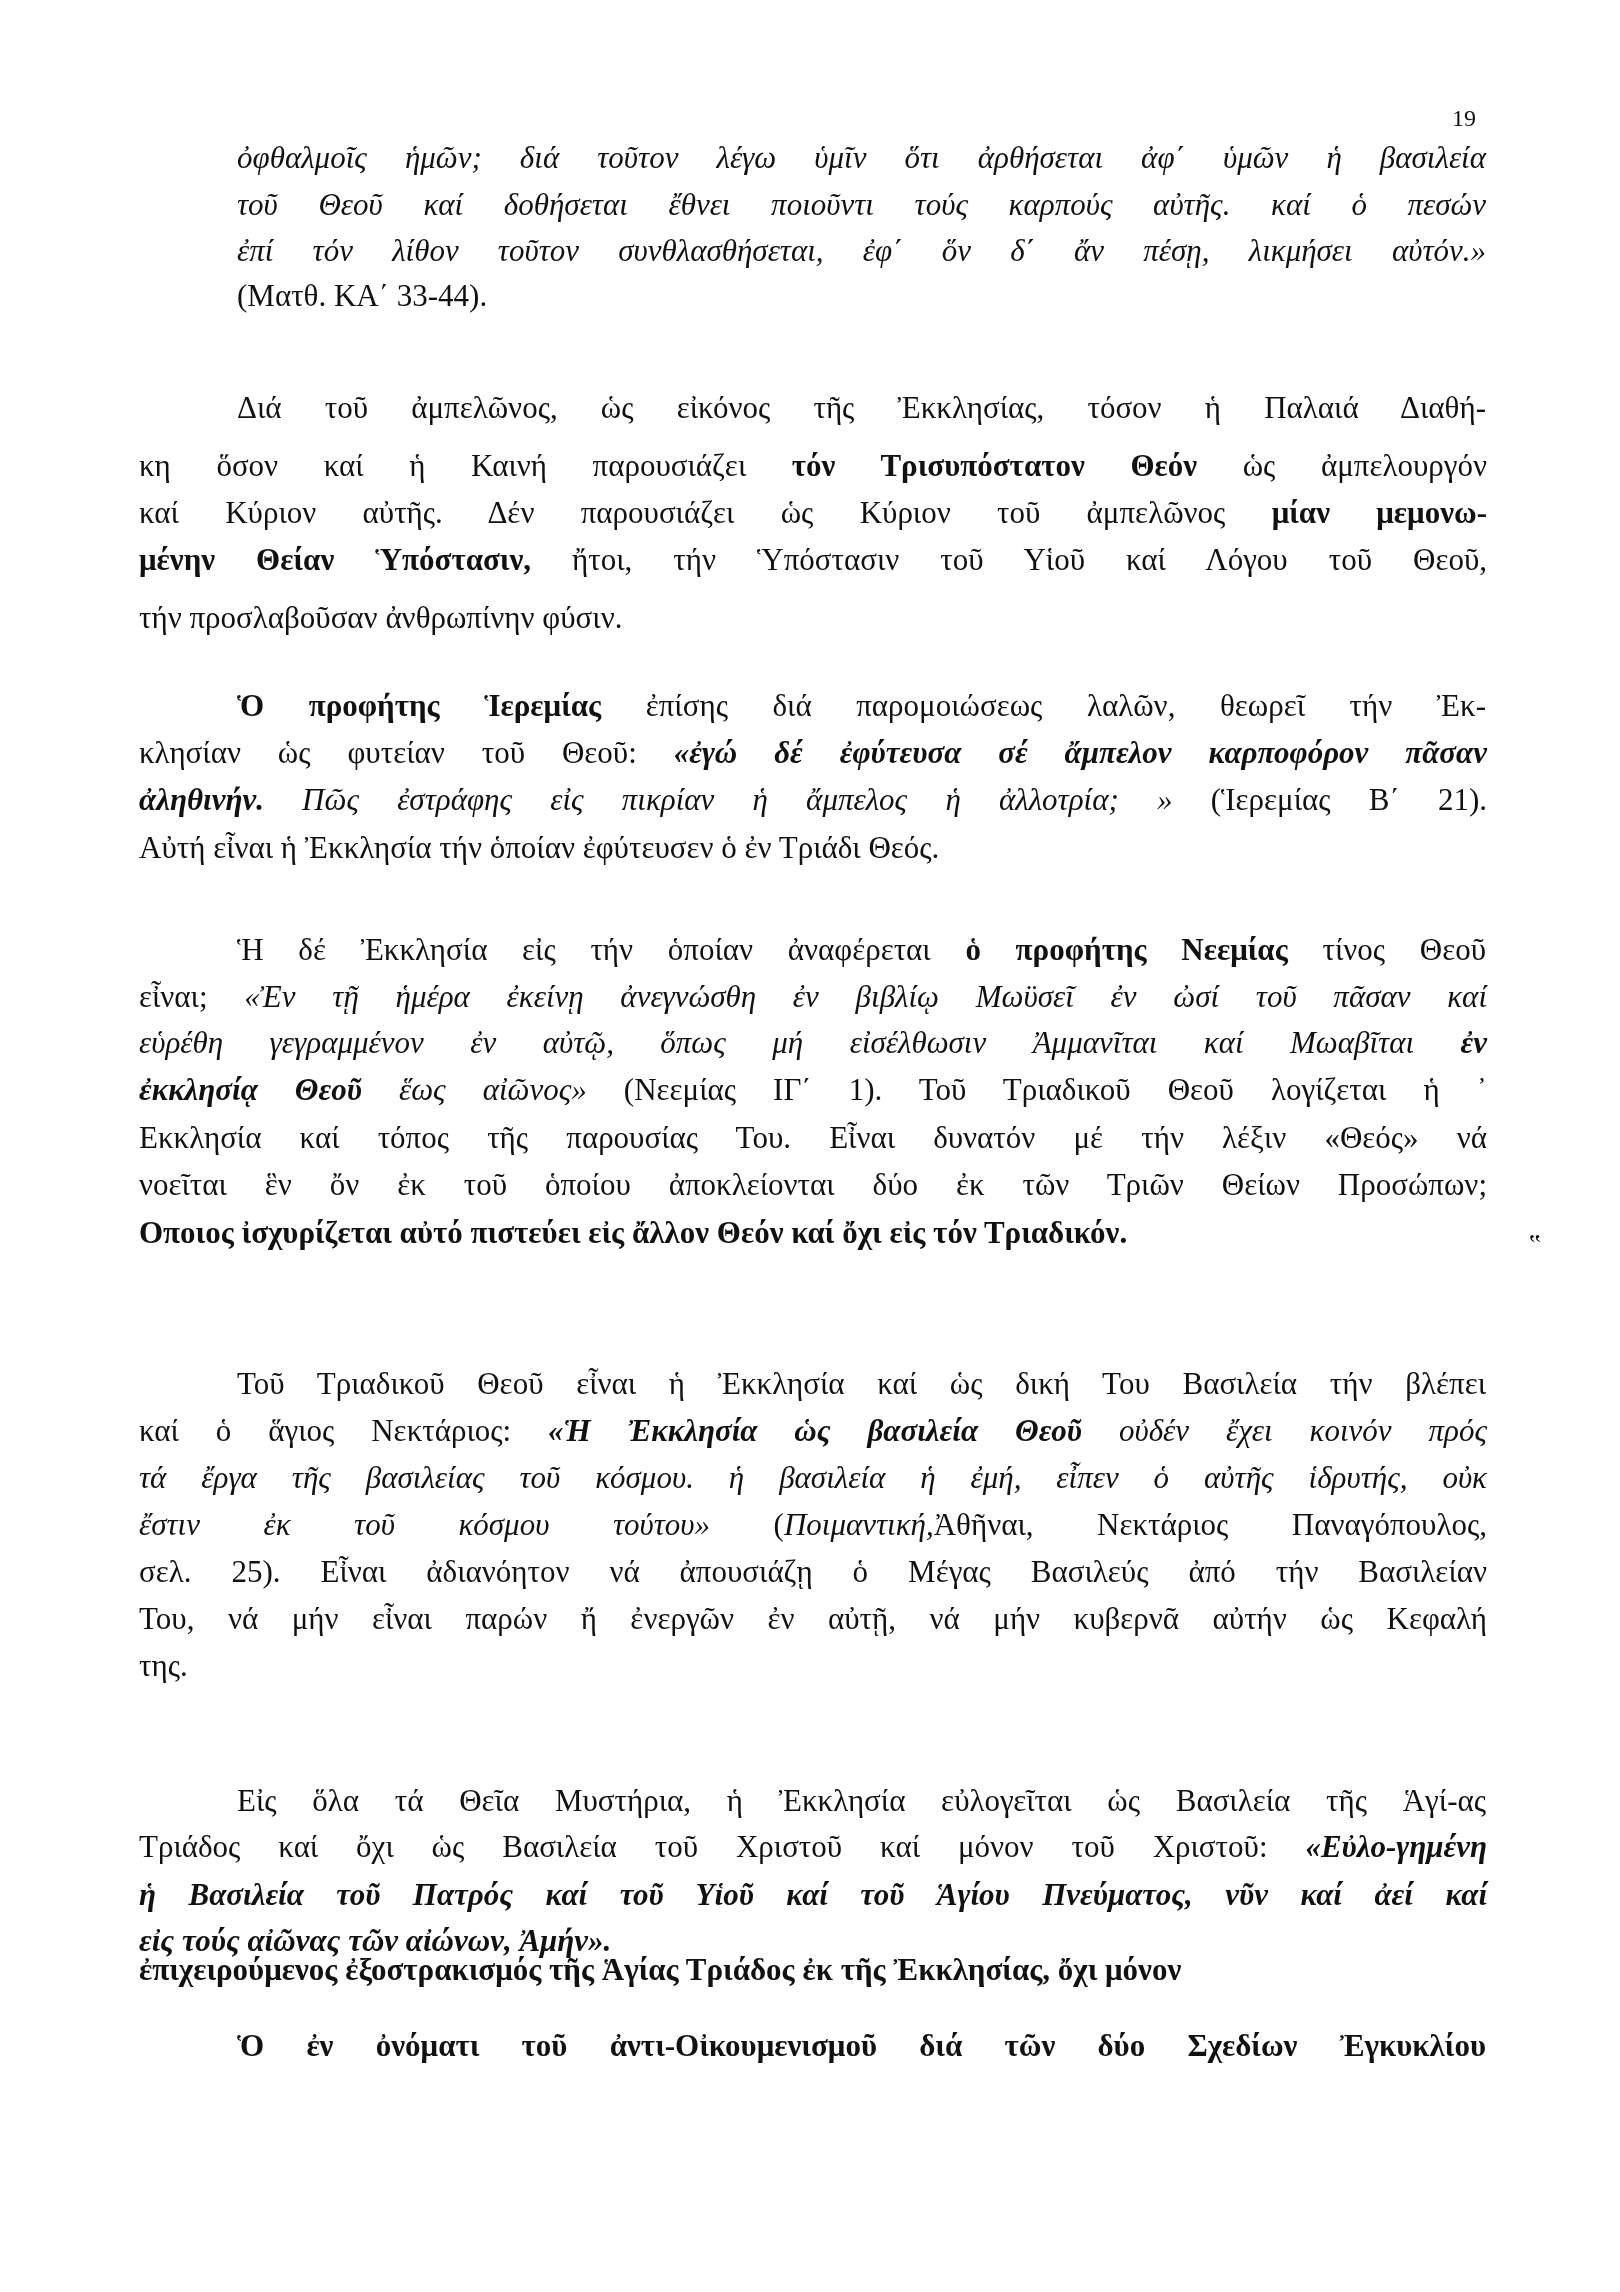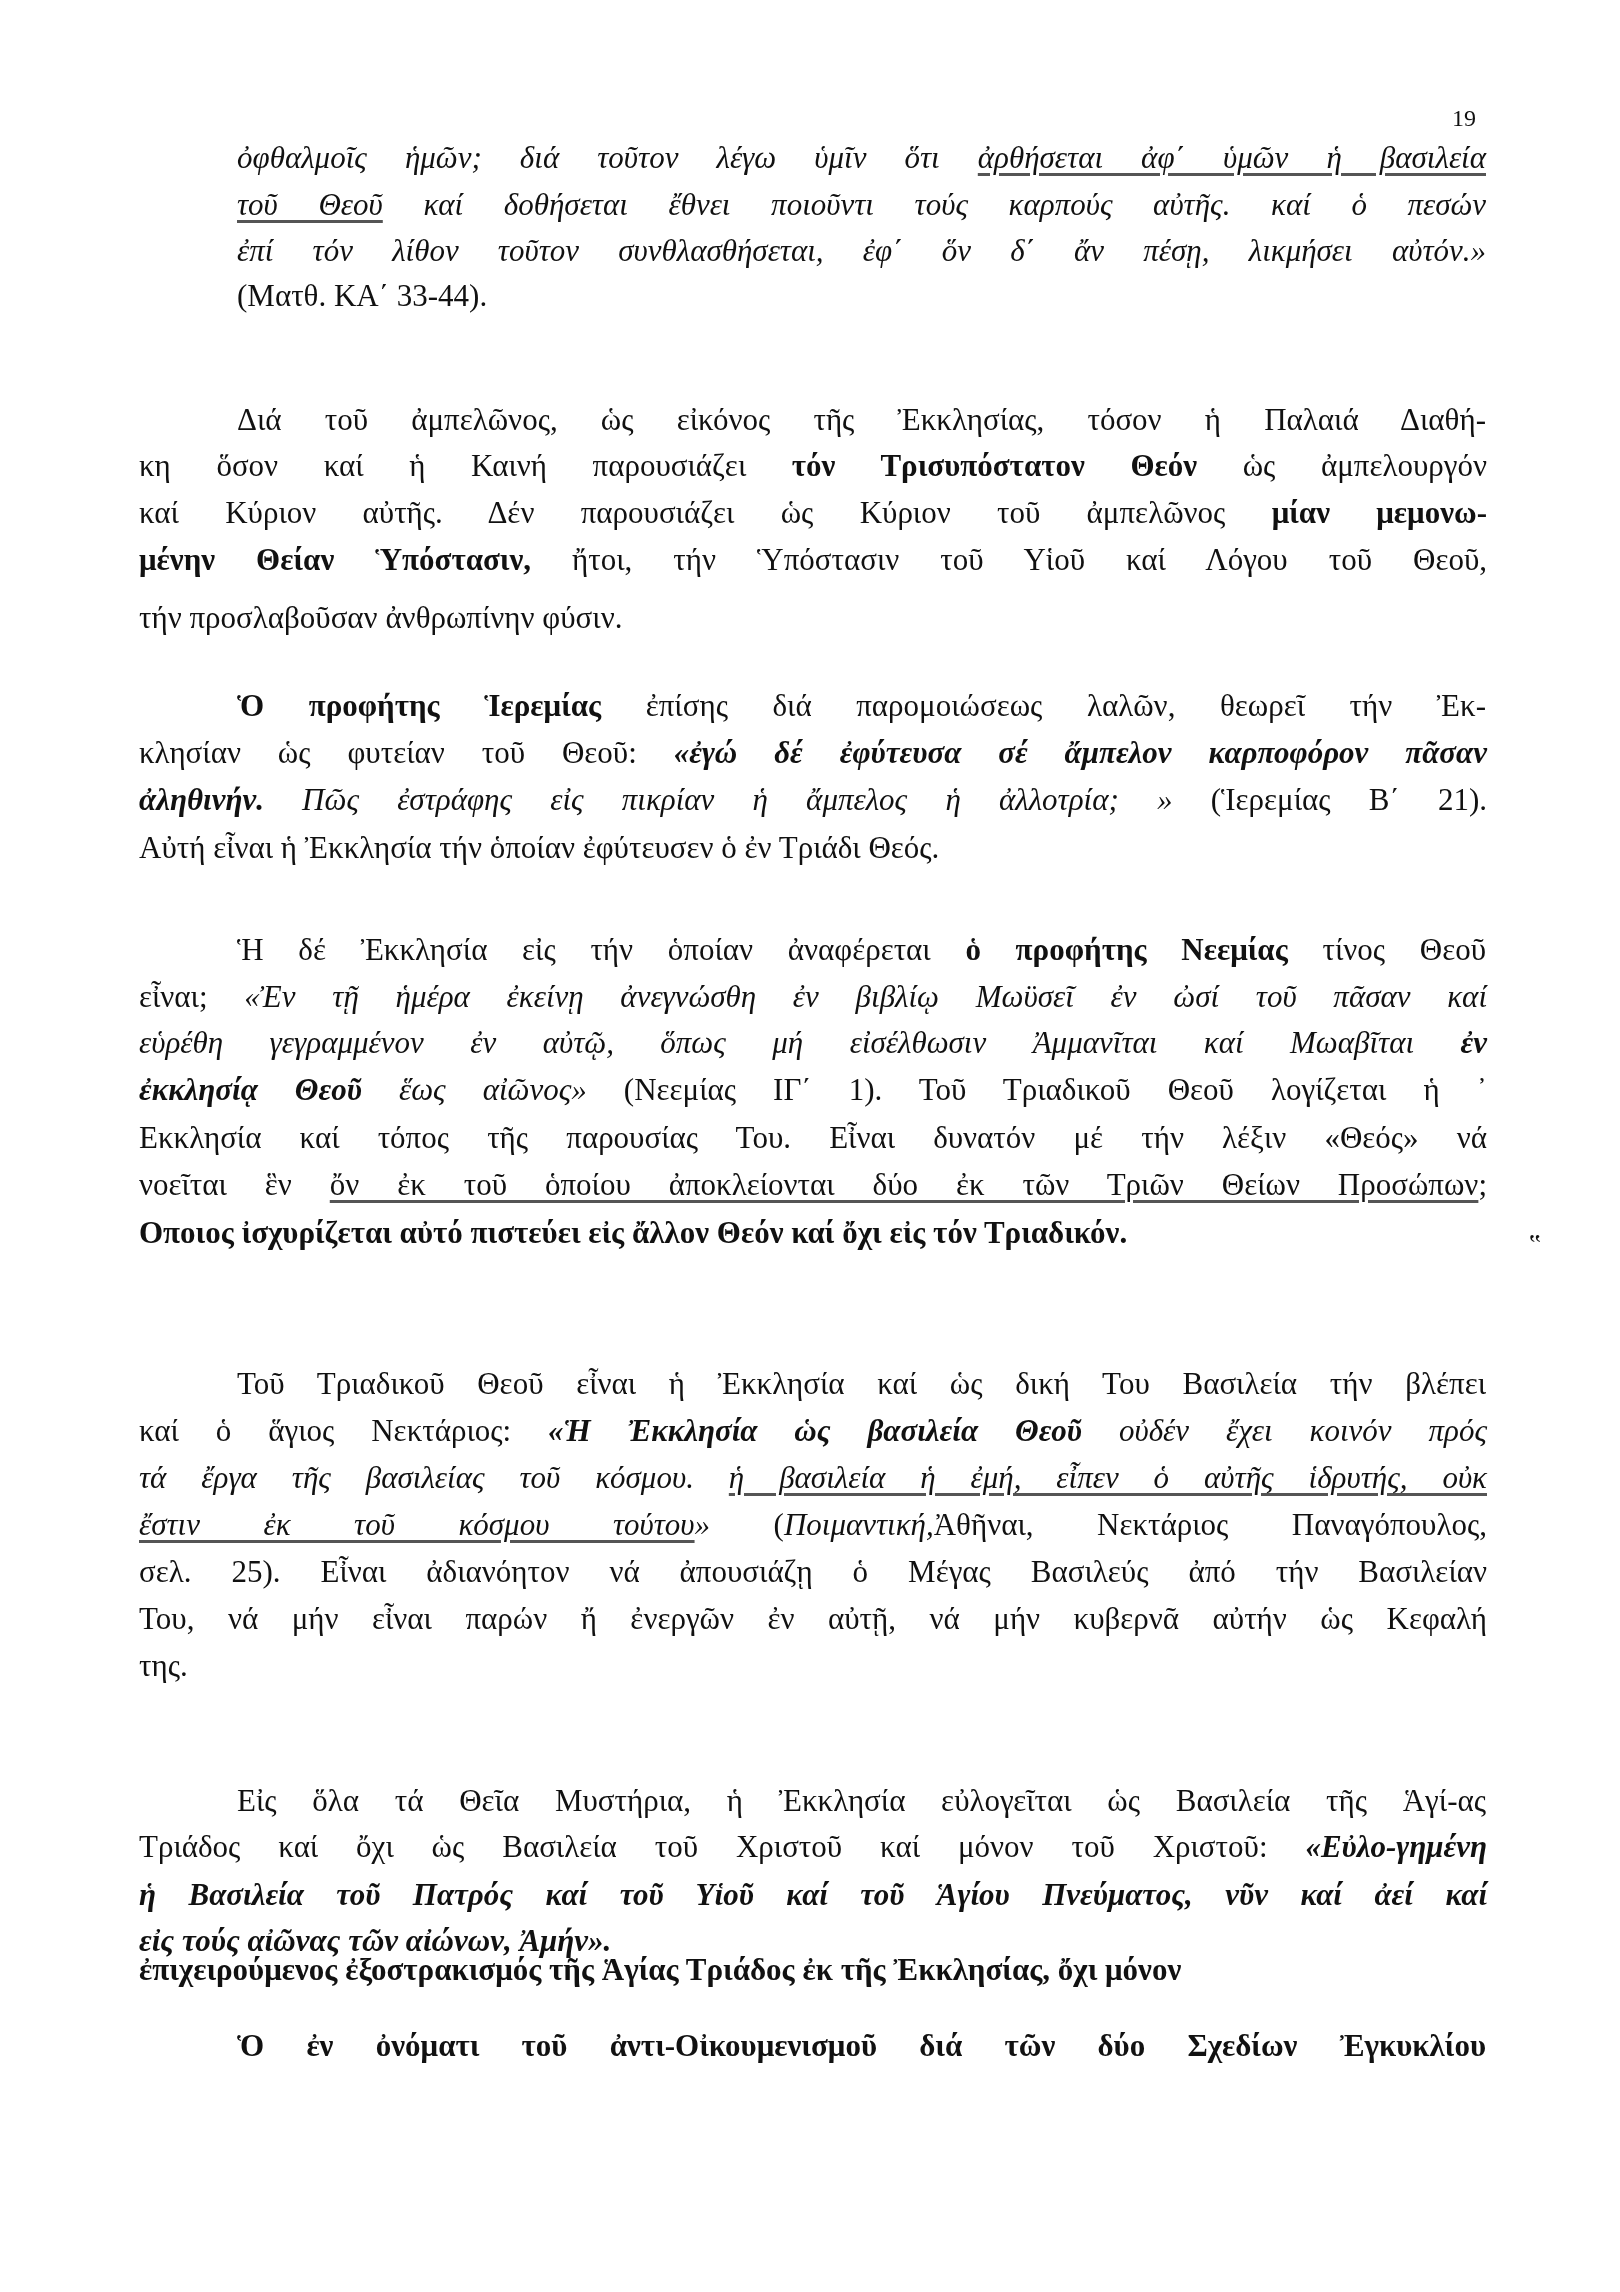--- a/index.html
+++ b/index.html
@@ -6,37 +6,37 @@
   body { width: 1620px; height: 2293px; position: relative; overflow: hidden;
          font-family: "Liberation Serif", "DejaVu Serif", serif; color: #111; }
   .page-number { position: absolute; left: 1452px; top: 100px; font-size: 24px; line-height: 36px; }
   .line { position: absolute; left: 139px; width: 1348px; height: 47px; font-size: 31px; line-height: 47px;
           white-space: nowrap; text-align: justify; text-align-last: justify; }
   .line.indent { left: 237px; width: 1249px; }
   .line.quote { left: 237px; width: 1249px; }
   .line.last { text-align-last: left; }
   .it { font-style: italic; }
   .b { font-weight: bold; }
-  .u { text-decoration: underline; text-decoration-color: #555; text-underline-offset: 5.4px; }
+  .u { text-decoration-color: #555; text-underline-offset: 5.4px; }
   .stray { position: absolute; left: 1529px; top: 1229px; font-size: 27px; }
 </style>
 </head>
 <body>
 
 <div>
   <div class="page-number">19</div>
   <div id="text-root">
       <div>
         <div class="line quote" style="top: 134px;"><span class="it">ὀφθαλμοῖς ἡμῶν; διά τοῦτον λέγω ὑμῖν ὅτι </span><span class="it u">ἀρθήσεται ἀφ΄ ὑμῶν ἡ βασιλεία</span></div>
         <div class="line quote" style="top: 181px;"><span class="it u">τοῦ Θεοῦ</span><span class="it"> καί δοθήσεται ἔθνει ποιοῦντι τούς καρπούς αὐτῆς. καί ὁ πεσών</span></div>
         <div class="line quote" style="top: 227px;"><span class="it">ἐπί τόν λίθον τοῦτον συνθλασθήσεται, ἐφ΄ ὅν δ΄ ἄν πέσῃ, λικμήσει αὐτόν.»</span></div>
         <div class="line quote last" style="top: 272px;"><span>(Ματθ. ΚΑ΄ 33-44).</span></div>
       </div>
       <div>
-        <div class="line indent" style="top: 396px;"><span>Διά τοῦ ἀμπελῶνος, ὡς εἰκόνος τῆς Ἐκκλησίας, τόσον ἡ Παλαιά Διαθή-</span></div>
+        <div class="line indent" style="top: 384px;"><span>Διά τοῦ ἀμπελῶνος, ὡς εἰκόνος τῆς Ἐκκλησίας, τόσον ἡ Παλαιά Διαθή-</span></div>
         <div class="line" style="top: 442px;"><span>κη ὅσον καί ἡ Καινή παρουσιάζει </span><span class="b">τόν Τρισυπόστατον Θεόν</span><span> ὡς ἀμπελουργόν</span></div>
         <div class="line" style="top: 489px;"><span>καί Κύριον αὐτῆς. Δέν παρουσιάζει ὡς Κύριον τοῦ ἀμπελῶνος </span><span class="b">μίαν μεμονω-</span></div>
         <div class="line" style="top: 536px;"><span class="b">μένην Θείαν Ὑπόστασιν,</span><span> ἤτοι, τήν Ὑπόστασιν τοῦ Υἱοῦ καί Λόγου τοῦ Θεοῦ,</span></div>
         <div class="line last" style="top: 582px; margin-top: 12px;"><span>τήν προσλαβοῦσαν ἀνθρωπίνην φύσιν.</span></div>
       </div>
       <div>
         <div class="line indent" style="top: 682px;"><span class="b">Ὁ προφήτης Ἱερεμίας</span><span> ἐπίσης διά παρομοιώσεως λαλῶν, θεωρεῖ τήν Ἐκ-</span></div>
         <div class="line" style="top: 729px;"><span>κλησίαν ὡς φυτείαν τοῦ Θεοῦ: </span><span class="b it">«ἐγώ δέ ἐφύτευσα σέ ἄμπελον καρποφόρον πᾶσαν</span></div>
         <div class="line" style="top: 776px;"><span class="b it">ἀληθινήν.</span><span class="it"> Πῶς ἐστράφης εἰς πικρίαν ἡ ἄμπελος ἡ ἀλλοτρία; »</span><span> (Ἱερεμίας Β΄ 21).</span></div>
         <div class="line last" style="top: 824px;"><span>Αὐτή εἶναι ἡ Ἐκκλησία τήν ὁποίαν ἐφύτευσεν ὁ ἐν Τριάδι Θεός.</span></div>

